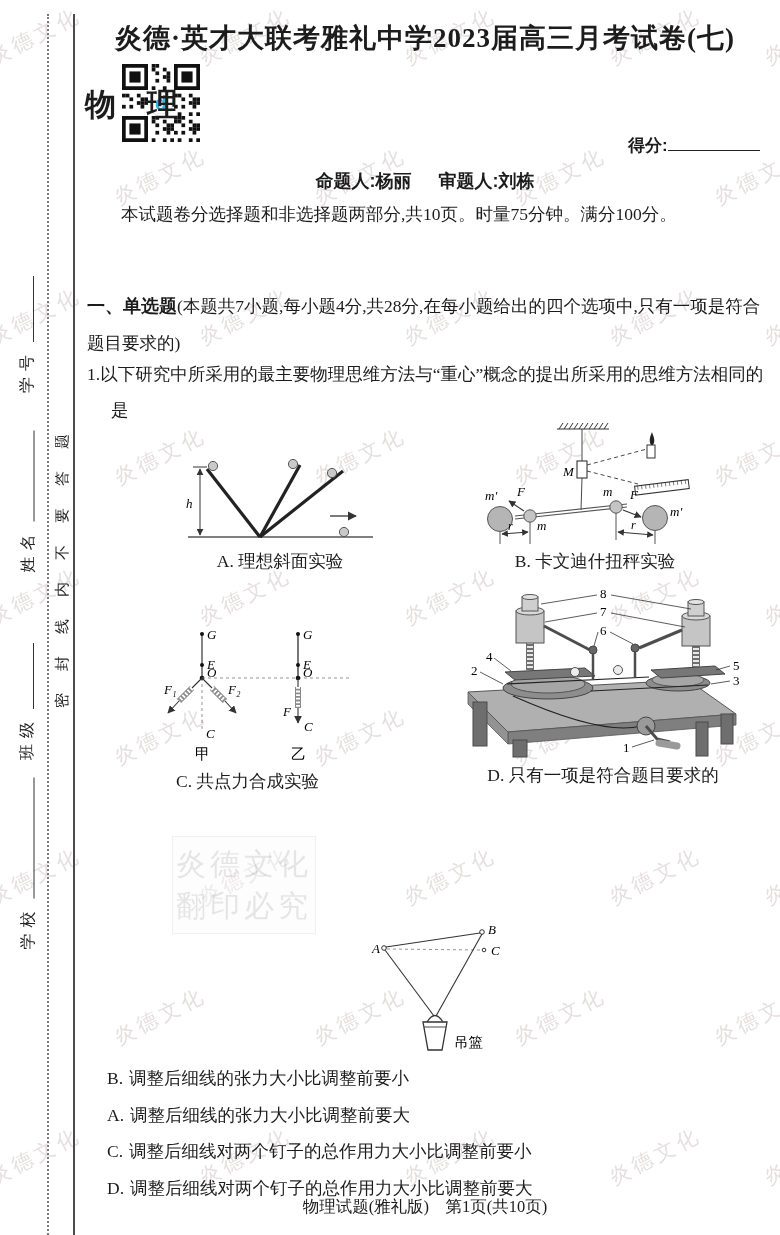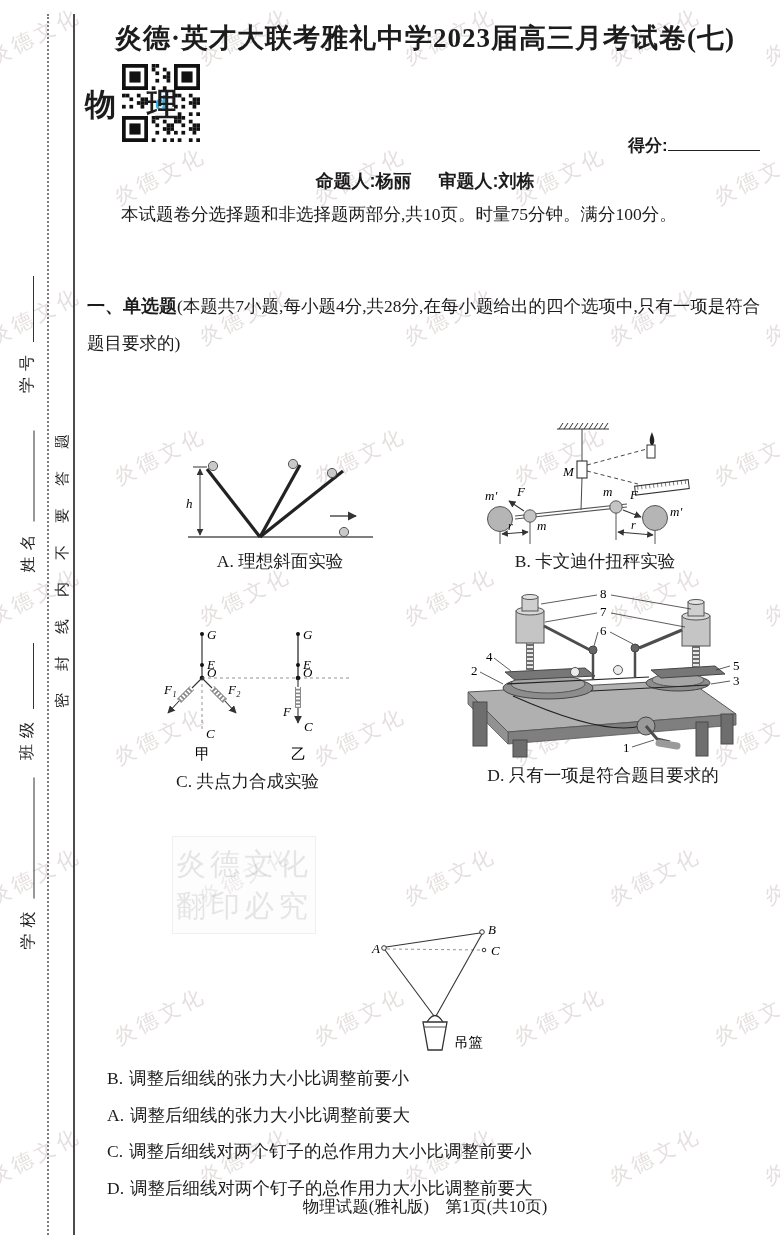--- a/index.html
+++ b/index.html
@@ -239,20 +239,23 @@
       <span>审题人:刘栋</span>
     </div>
 
     <div class="intro">本试题卷分选择题和非选择题两部分,共10页。时量75分钟。满分100分。</div>
 
 
     <div class="group-head">
       <b>一、单选题</b><span>(本题共7小题,每小题4分,共28分,在每小题给出的四个选项中,只有一项是符合题目要求的)</span>
     </div>
 
+    <div class="question" id="q1">
+      <span>1.</span><span>以下研究中所采用的最主要物理思维方法与“重心”概念的提出所采用的思维方法相同的是</span>
+    </div>
 
     <div class="fig" id="figA">
       <svg width="200" height="86" viewBox="0 0 200 86">
         <defs>
             <marker id="arrA" viewBox="0 0 10 10" refX="9" refY="5" markerWidth="7" markerHeight="7" orient="auto-start-reverse">
               <path d="M0,0L10,5L0,10z" fill="#333"></path>
             </marker>
           </defs>
         <line x1="8" y1="79" x2="193" y2="79" stroke="#555" stroke-width="1.4"></line>
         <line x1="13" y1="9" x2="27" y2="9" stroke="#333" stroke-width="1"></line>

